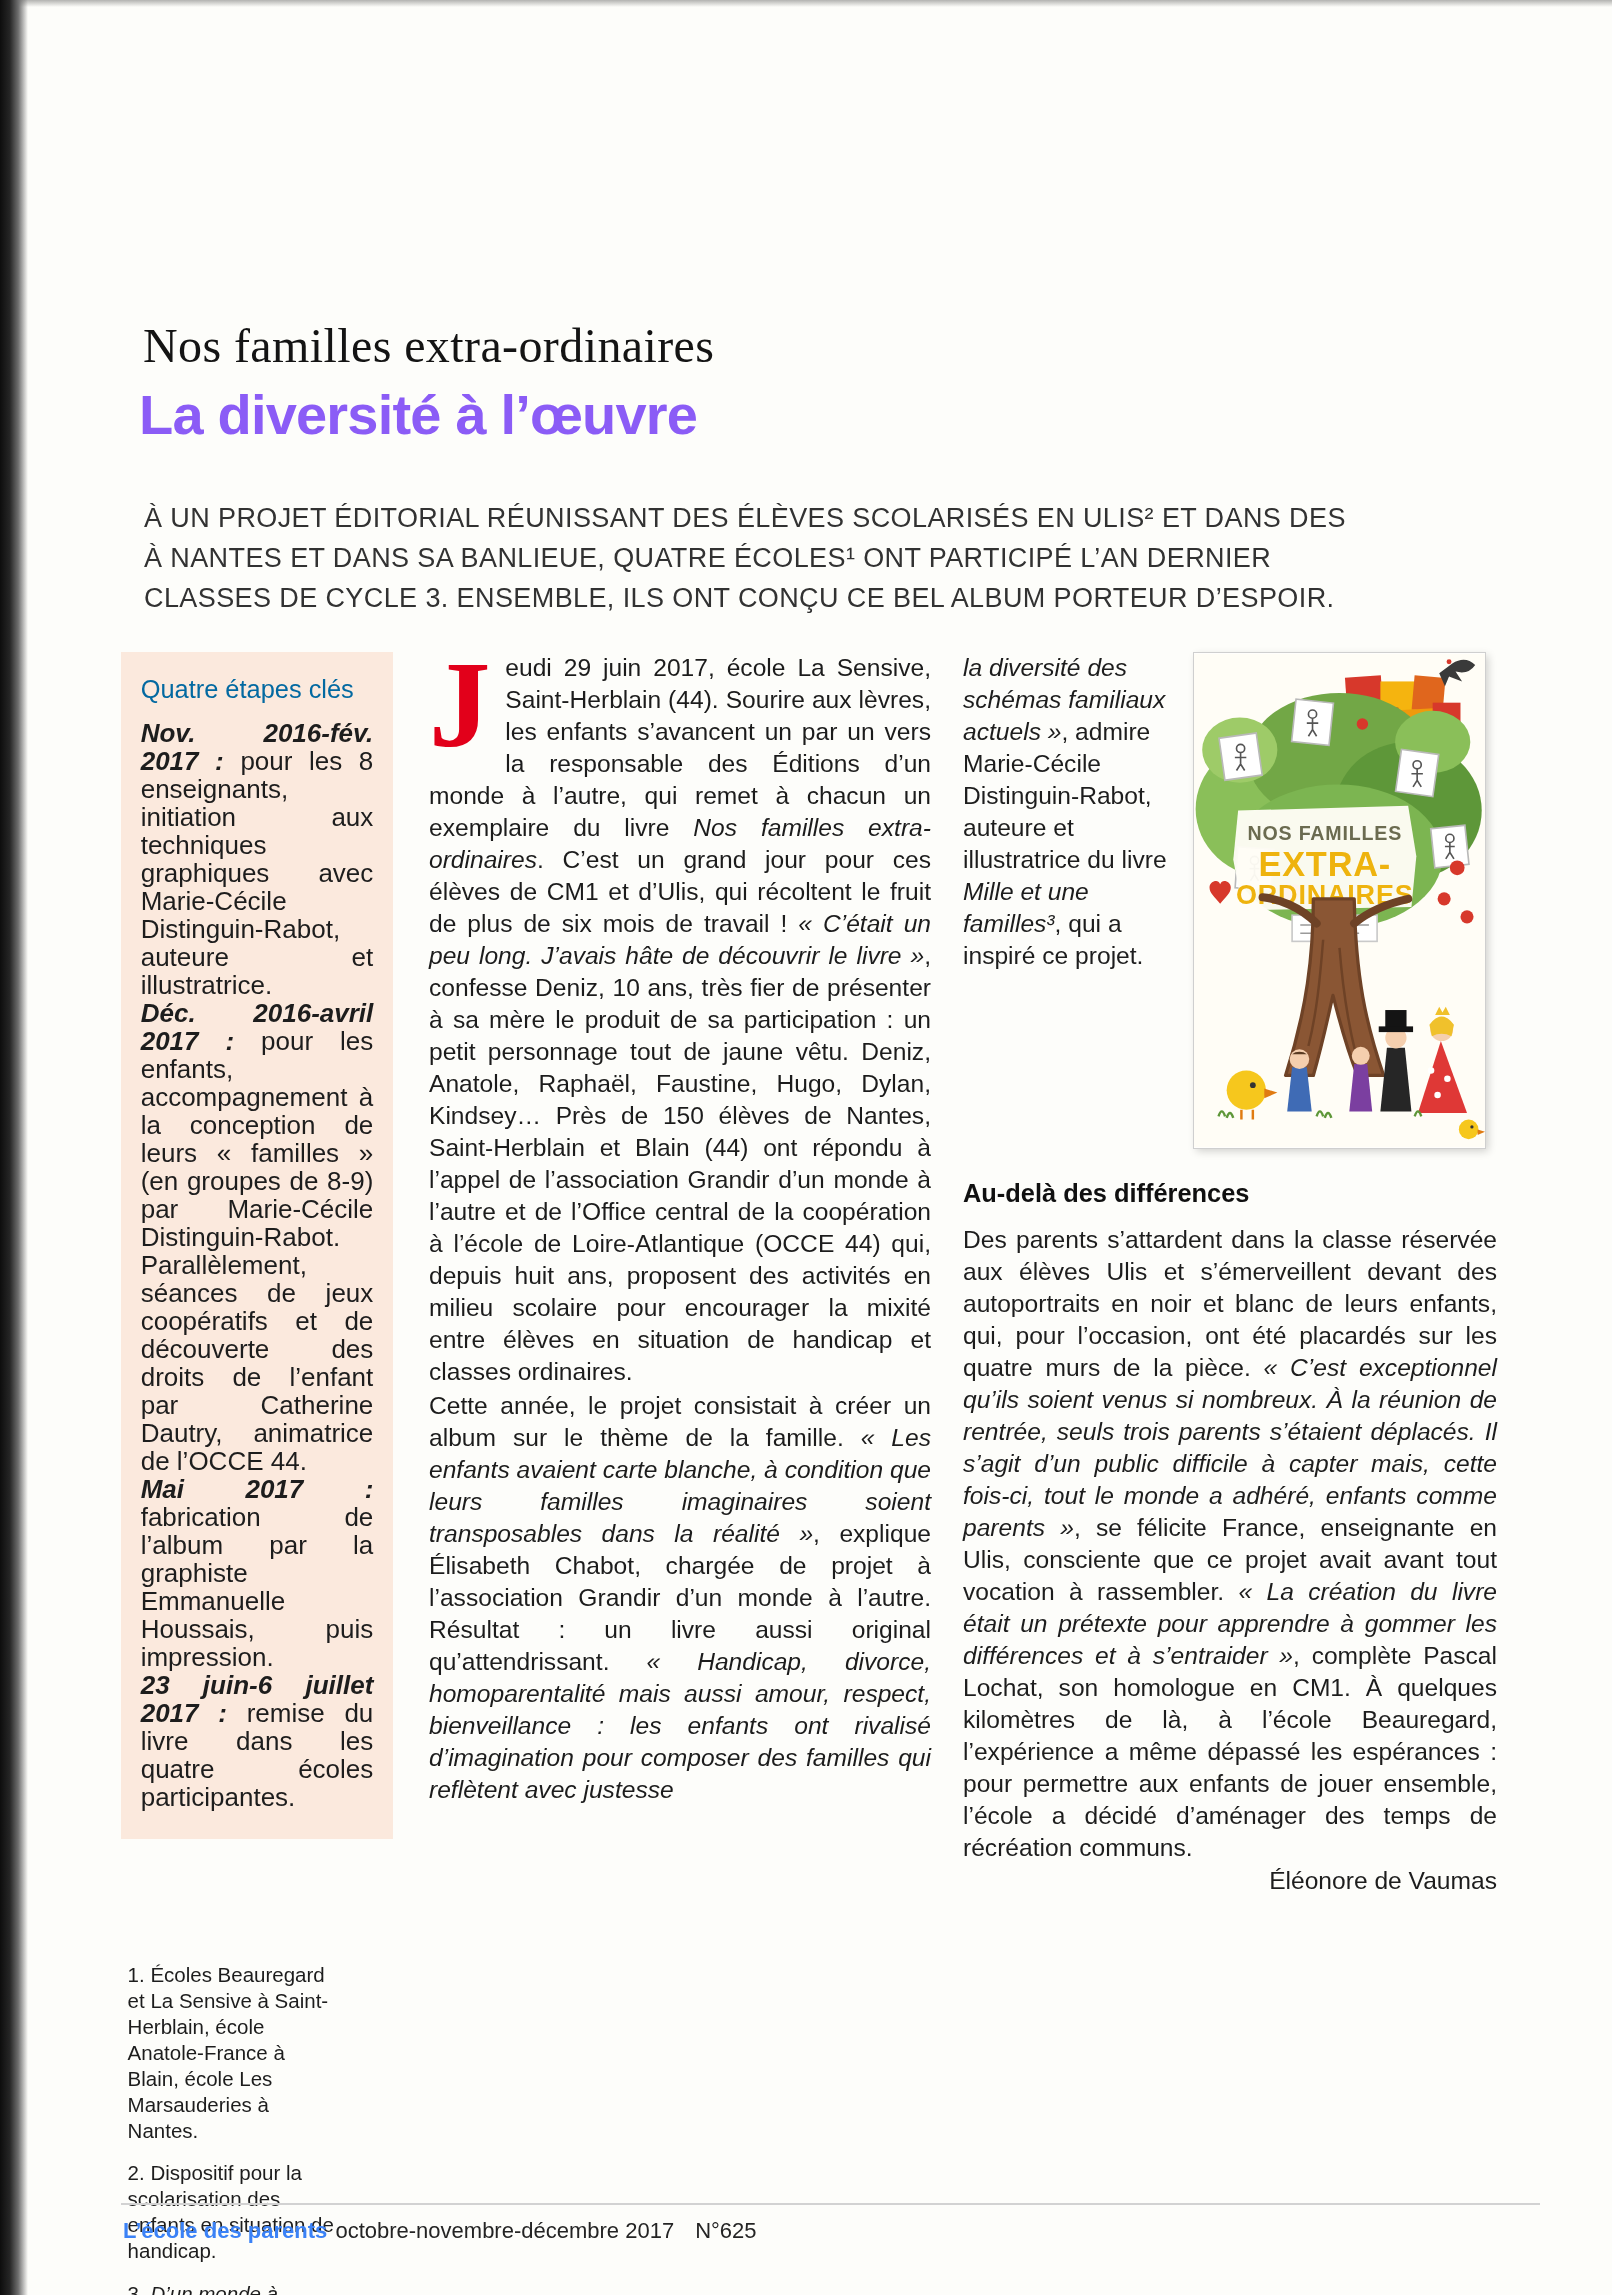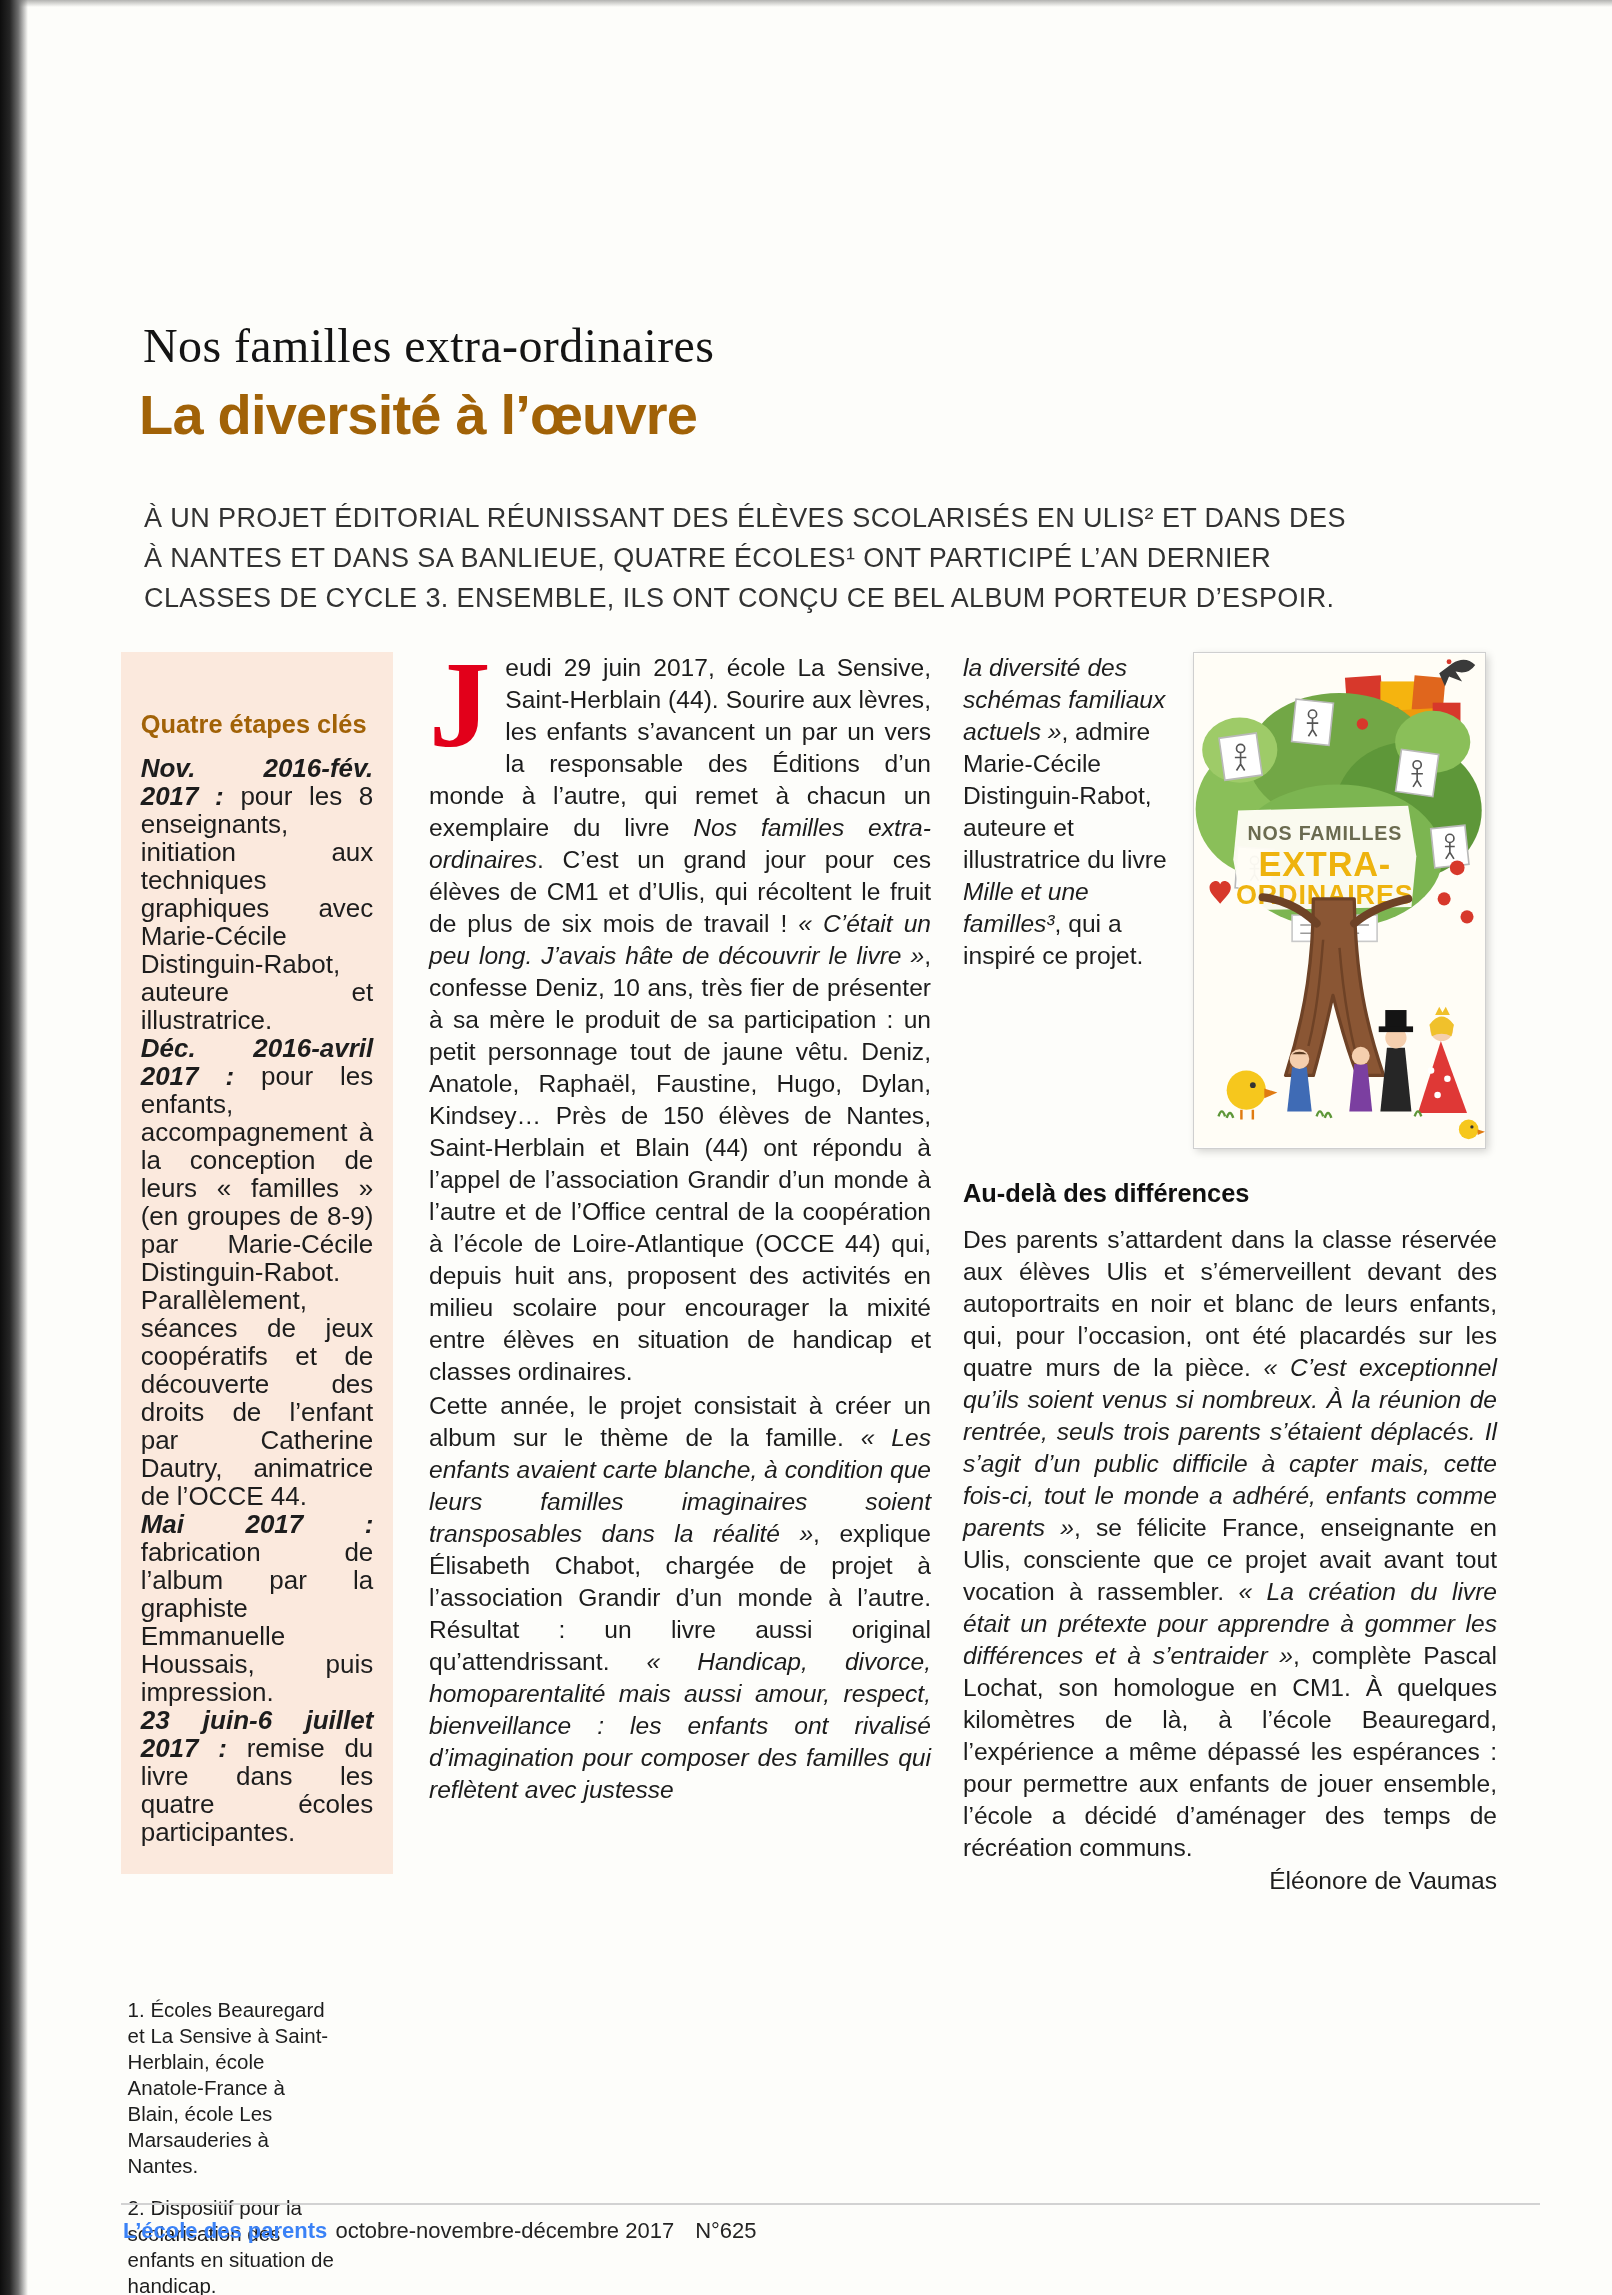--- a/index.html
+++ b/index.html
@@ -30,34 +30,34 @@
   .section-label { color:#e2001a; font-size:48px; font-weight:bold; letter-spacing:-0.8px; }
   .rubric-label { font-family:"Liberation Serif", serif; font-size:48px; color:#161616; }
 
   
   .kicker {
     position:absolute; top:318px; left:143px;
     font-family:"Liberation Serif", serif; font-size:48px; color:#141414; letter-spacing:0.4px;
   }
   .main-title {
     position:absolute; top:382px; left:139px;
-    font-size:56px; font-weight:bold; color:#a16207; letter-spacing:-0.8px;
+    font-size:56px; font-weight:bold; color:#8b5cf6; letter-spacing:-0.8px;
   }
   .standfirst { position:absolute; top:498px; left:144px; color:#323232; }
   .standfirst div { font-size:27px; line-height:40px; letter-spacing:0.4px; white-space:nowrap; }
 
   
   .columns { position:absolute; top:652px; left:121px; width:1419px; display:flex; }
   .col-left  { width:272px; flex:none; }
   .col-mid   { width:502px; flex:none; margin-left:36px; }
   .col-right { width:534px; flex:none; margin-left:32px; }
 
   
   .sidebar-box { background:#fbe9dd; padding:23px 19.7px 28px; }
-  .sidebar-title { color:#a16207; font-size:25.4px; font-weight:bold; margin-bottom:14.8px;margin-top:35px; }
+  .sidebar-title { color:#0369a1; font-size:25.4px; font-weight:normal; margin-bottom:14.8px; }
   .step { font-size:26px; line-height:28px; text-align:justify; hyphens:auto; }
   .step-date { font-weight:bold; font-style:italic; }
   .footnotes { margin-top:123px; width:220px; padding-left:6.6px; }
   .footnote { font-size:20.5px; line-height:26px; margin-bottom:16.4px; }
 
   
   .body-par { font-size:24.6px; line-height:32px; text-align:justify; hyphens:auto; color:#1c1c1c; }
   .body-par + .body-par { margin-top:1.6px; }
   .it { font-style:italic; }
   .dropcap {

